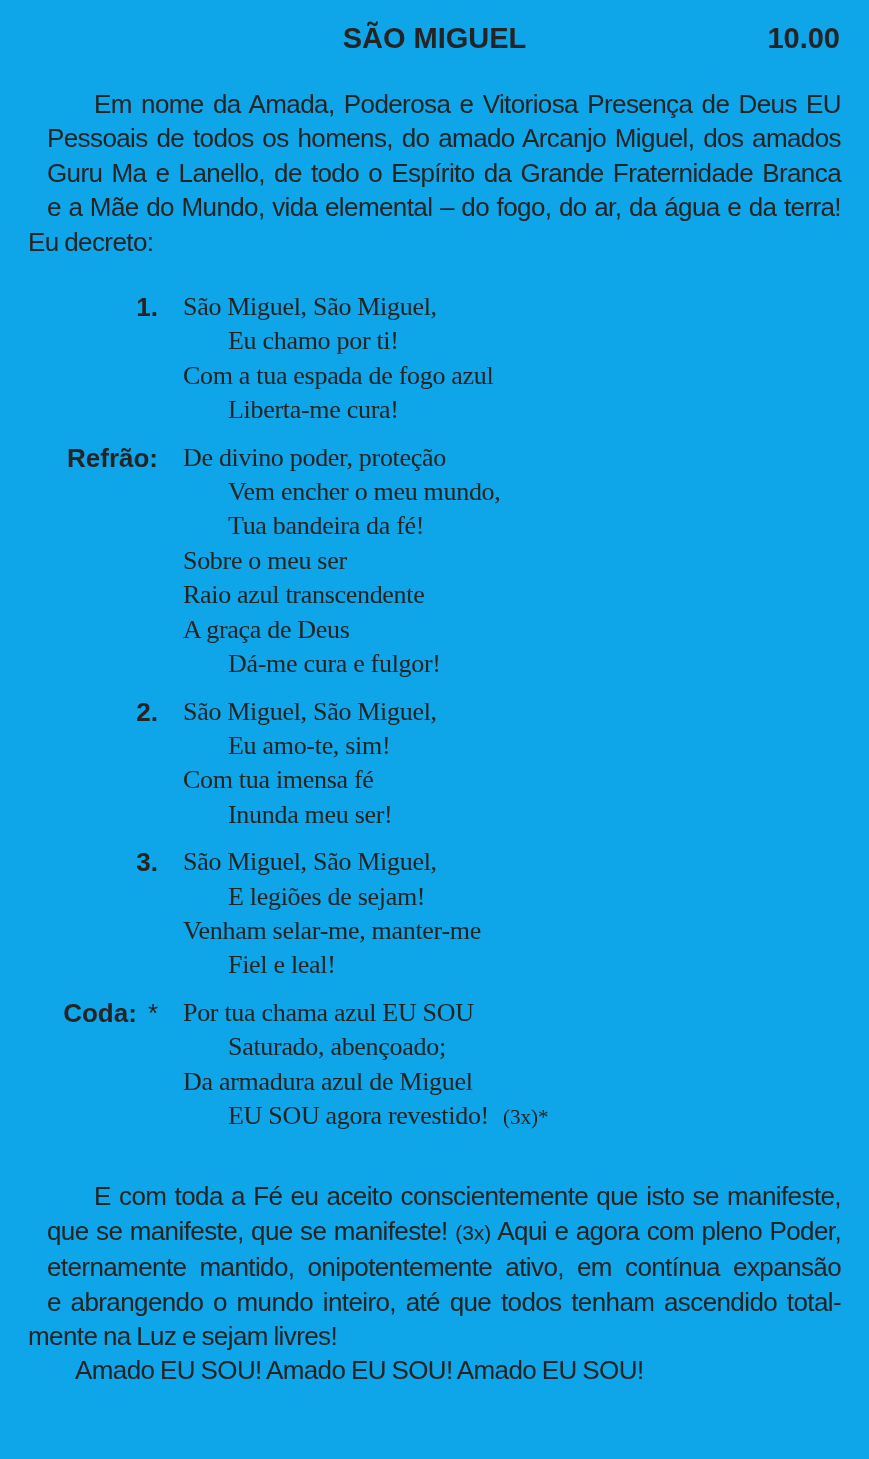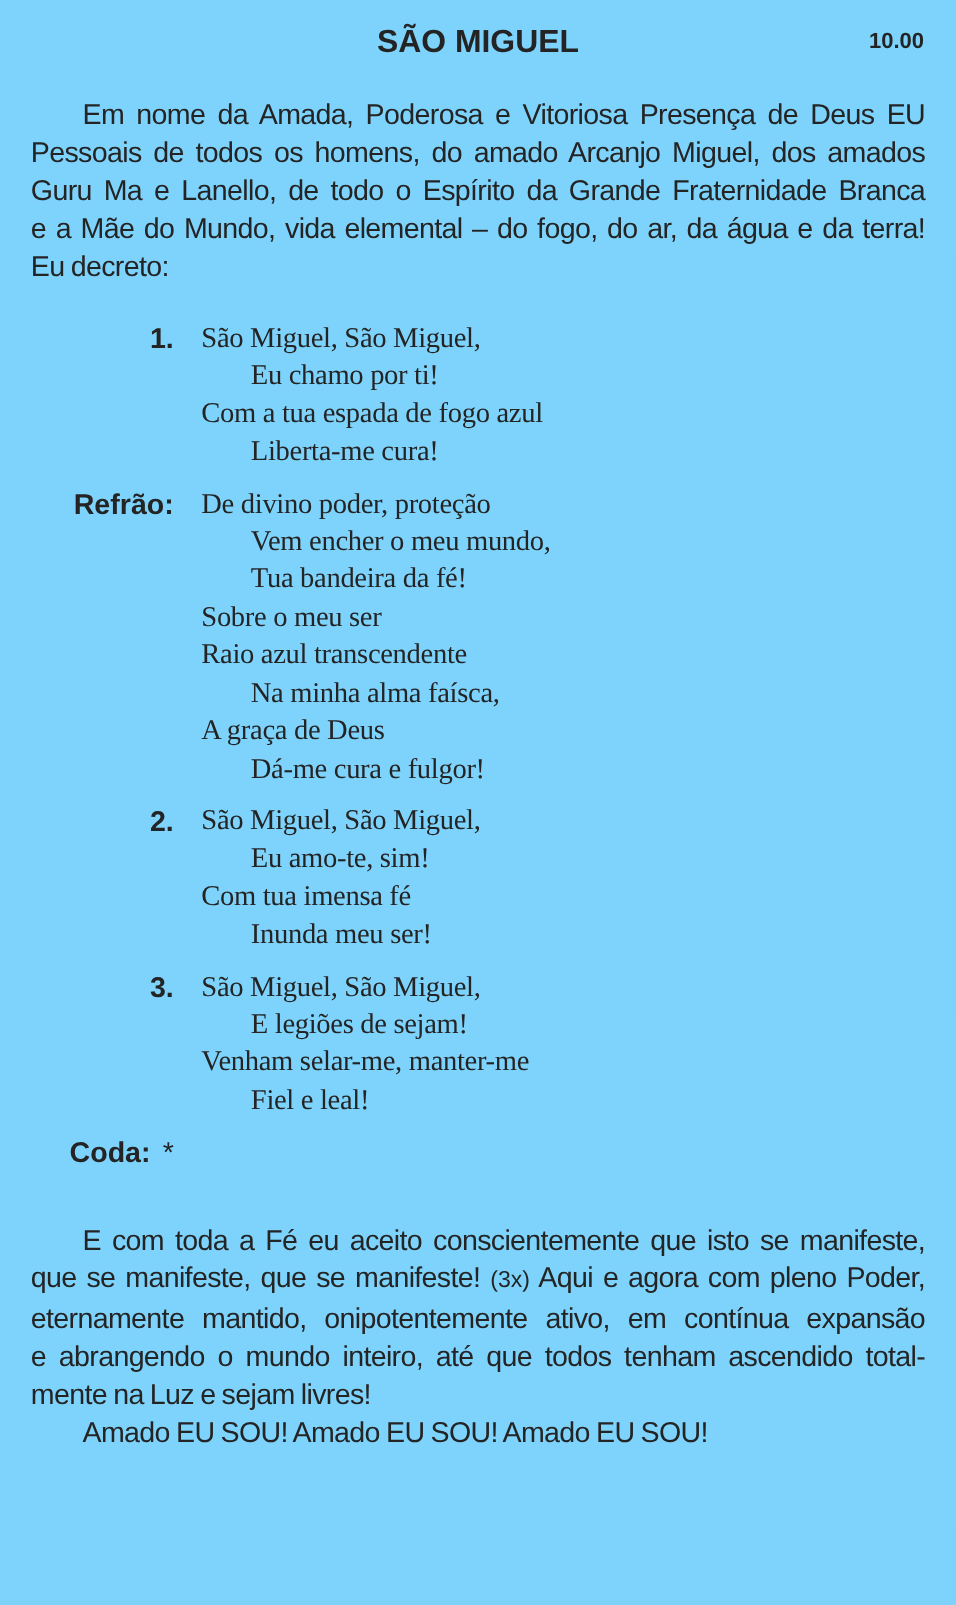--- a/index.html
+++ b/index.html
@@ -1,51 +1,51 @@
 <!DOCTYPE html>
 <html><head>
 <meta charset="utf-8">
 <style>
   html, body { margin: 0; padding: 0; }
   body { background: #a8d7f2; }
   .page {
     position: relative;
     width: 869px;
     height: 1459px;
-    background: #7dd3fc;
+    background: #0ea5e9;
     color: #242424;
     font-family: "Liberation Sans", sans-serif;
     font-size: 26px;
     line-height: 34.4px;
     overflow: hidden;
     box-sizing: border-box;
   }
   .header { position: relative; padding-top: 20px; height: 37px; }
   .title {
     text-align: center;
     font-weight: bold;
     font-size: 29px;
     line-height: 37px;
   }
   .number {
     position: absolute;
     right: 29px;
     top: 20px;
     font-weight: bold;
-    font-size: 20px;
+    font-size: 29px;
     line-height: 37px;
   }
   .preamble { margin: 30px 28px 0 28px; }
   .closing  { margin: 45px 28px 0 28px; }
   .pline {
     letter-spacing: -0.6px;
     word-spacing: -1px;
     white-space: nowrap;
   }
-  .pline.just { text-align: justify; text-align-last: justify; }
+  .pline.just { text-align: justify; text-align-last: justify; margin-left: 19px; }
   .pline.indent { padding-left: 47px; }
   .stanzas { margin: 31px 28px 0 28px; }
   .stanza {
     display: grid;
     grid-template-columns: 130px 1fr;
     column-gap: 25px;
     margin-bottom: 13px;
   }
   .slabel { text-align: right; font-weight: bold; white-space: nowrap; }
   .slabel .marker { font-weight: normal; margin-left: 11px; }
@@ -83,21 +83,20 @@
         </div>
       </div>
       <div class="stanza">
         <div class="slabel"><b>Refrão:</b></div>
         <div class="stext">
           <div class="sline">De divino poder, proteção</div>
           <div class="sline ind">Vem encher o meu mundo,</div>
           <div class="sline ind">Tua bandeira da fé!</div>
           <div class="sline">Sobre o meu ser</div>
           <div class="sline">Raio azul transcendente</div>
-          <div class="sline ind">Na minha alma faísca,</div>
           <div class="sline">A graça de Deus</div>
           <div class="sline ind">Dá-me cura e fulgor!</div>
         </div>
       </div>
       <div class="stanza">
         <div class="slabel"><b>2.</b></div>
         <div class="stext">
           <div class="sline">São Miguel, São Miguel,</div>
           <div class="sline ind">Eu amo-te, sim!</div>
           <div class="sline">Com tua imensa fé</div>
@@ -108,20 +107,26 @@
         <div class="slabel"><b>3.</b></div>
         <div class="stext">
           <div class="sline">São Miguel, São Miguel,</div>
           <div class="sline ind">E legiões de sejam!</div>
           <div class="sline">Venham selar-me, manter-me</div>
           <div class="sline ind">Fiel e leal!</div>
         </div>
       </div>
       <div class="stanza">
         <div class="slabel"><b>Coda:</b><span class="marker">*</span></div>
+        <div class="stext">
+          <div class="sline">Por tua chama azul EU SOU</div>
+          <div class="sline ind">Saturado, abençoado;</div>
+          <div class="sline">Da armadura azul de Miguel</div>
+          <div class="sline ind">EU SOU agora revestido!<span class="small suffix">(3x)*</span></div>
+        </div>
       </div>
     </div>
 
   <div class="closing">
       <div class="pline indent just">E com toda a Fé eu aceito conscientemente que isto se manifeste,</div>
       <div class="pline just">que se manifeste, que se manifeste! <span class="small">(3x)</span> Aqui e agora com pleno Poder,</div>
       <div class="pline just">eternamente mantido, onipotentemente ativo, em contínua expansão</div>
       <div class="pline just">e abrangendo o mundo inteiro, até que todos tenham ascendido total-</div>
       <div class="pline">mente na Luz e sejam livres!</div>
       <div class="pline indent">Amado EU SOU! Amado EU SOU! Amado EU SOU!</div>

